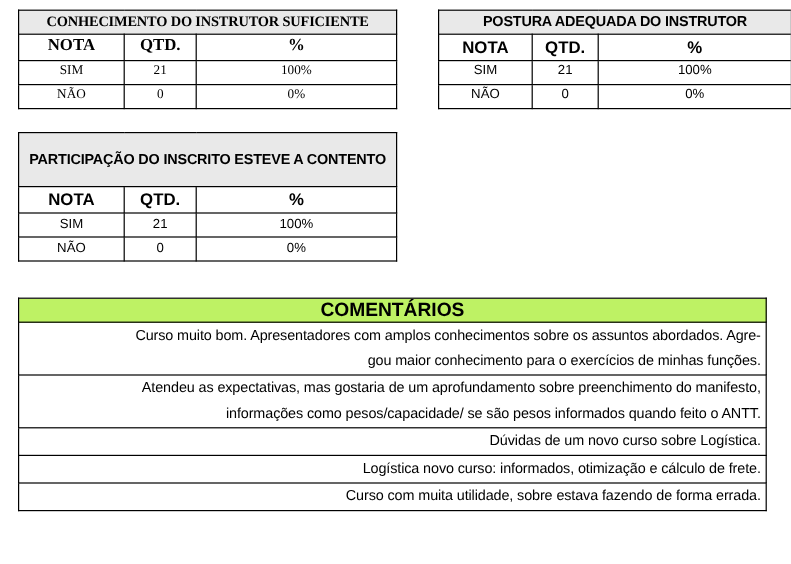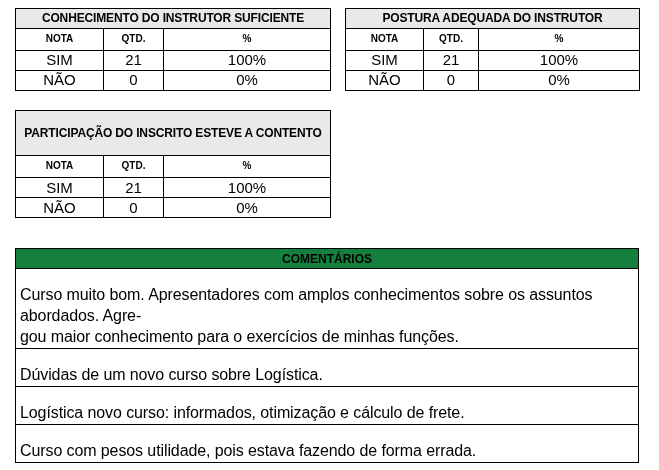--- a/index.html
+++ b/index.html
@@ -44,36 +44,36 @@
   }
   .stat-table .title-cell {
     background: #e9e9e9;
     font-weight: bold;
     font-size: 12px;
     letter-spacing: -0.15px;
     padding: 3px 2px;
   }
   .stat-table .col-head {
     font-weight: bold;
-    font-size: 10px;
+    font-size: 14px;
     height: 21px;
   }
   .stat-table .body-cell {
     font-weight: normal;
     height: 19px;
-    font-size: 15px;
+    font-size: 11px;
   }
 
   
   .col-nota { width: 88px; }
   .col-qtd  { width: 60px; }
   .col-pct  { width: 167px; }
 
-  #table-conhecimento { left: 15px; top: 8px;  width: 315px; }
-  #table-postura      { left: 345px; top: 8px; width: 294px; }
+  #table-conhecimento { left: 15px; top: 8px;  width: 315px; font-family: Liberation Serif, serif; }
+  #table-postura      { left: 365px; top: 8px; width: 294px; }
   #table-participacao { left: 15px; top: 110px; width: 315px; padding-left: 14px; }
 
   #table-postura .col-nota { width: 78px; }
   #table-postura .col-qtd  { width: 55px; }
   #table-postura .col-pct  { width: 161px; }
 
   #table-participacao .title-cell.two-line {
     height: 40px;
     padding: 2px 4px;
   }
@@ -87,32 +87,32 @@
     border-collapse: collapse;
     table-layout: fixed;
     background: #ffffff;
   }
   #table-comentarios td {
     border: 1px solid #000000;
     padding: 0;
     color: #000000;
   }
   #table-comentarios .comments-title {
-    background: #15803d;
+    background: #bef264;
     font-weight: bold;
-    font-size: 12px;
+    font-size: 16px;
     text-align: center;
     height: 19px;
     vertical-align: middle;
   }
   #table-comentarios .comment-cell {
-    font-size: 16px;
+    font-size: 12px;
     line-height: 21px;
-    text-align: left;
-    padding: 15px 4px 1px 4px;
+    text-align: right;
+    padding: 0px 4px 1px 4px;
     vertical-align: middle;
     letter-spacing: -0.1px;
     white-space: pre-line;
   }
   #table-comentarios .comment-cell.one-line { height: 21px; }
   #table-comentarios .comment-cell.two-line { height: 42px; }
 </style>
 </head>
 <body>
 
@@ -205,24 +205,28 @@
   <table id="table-comentarios">
     <tbody>
       <tr>
         <td class="comments-title">COMENTÁRIOS</td>
       </tr>
       <tr>
         <td class="comment-cell two-line">Curso muito bom. Apresentadores com amplos conhecimentos sobre os assuntos abordados. Agre-
 gou maior conhecimento para o exercícios de minhas funções.</td>
       </tr>
       <tr>
+        <td class="comment-cell two-line">Atendeu as expectativas, mas gostaria de um aprofundamento sobre preenchimento do manifesto,
+informações como pesos/capacidade/ se são pesos informados quando feito o ANTT.</td>
+      </tr>
+      <tr>
         <td class="comment-cell one-line">Dúvidas de um novo curso sobre Logística.</td>
       </tr>
       <tr>
         <td class="comment-cell one-line">Logística novo curso: informados, otimização e cálculo de frete.</td>
       </tr>
       <tr>
-        <td class="comment-cell one-line">Curso com pesos utilidade, pois estava fazendo de forma errada.</td>
+        <td class="comment-cell one-line">Curso com muita utilidade, sobre estava fazendo de forma errada.</td>
       </tr>
     </tbody>
   </table>
 
 </div>
 
 </body></html>

